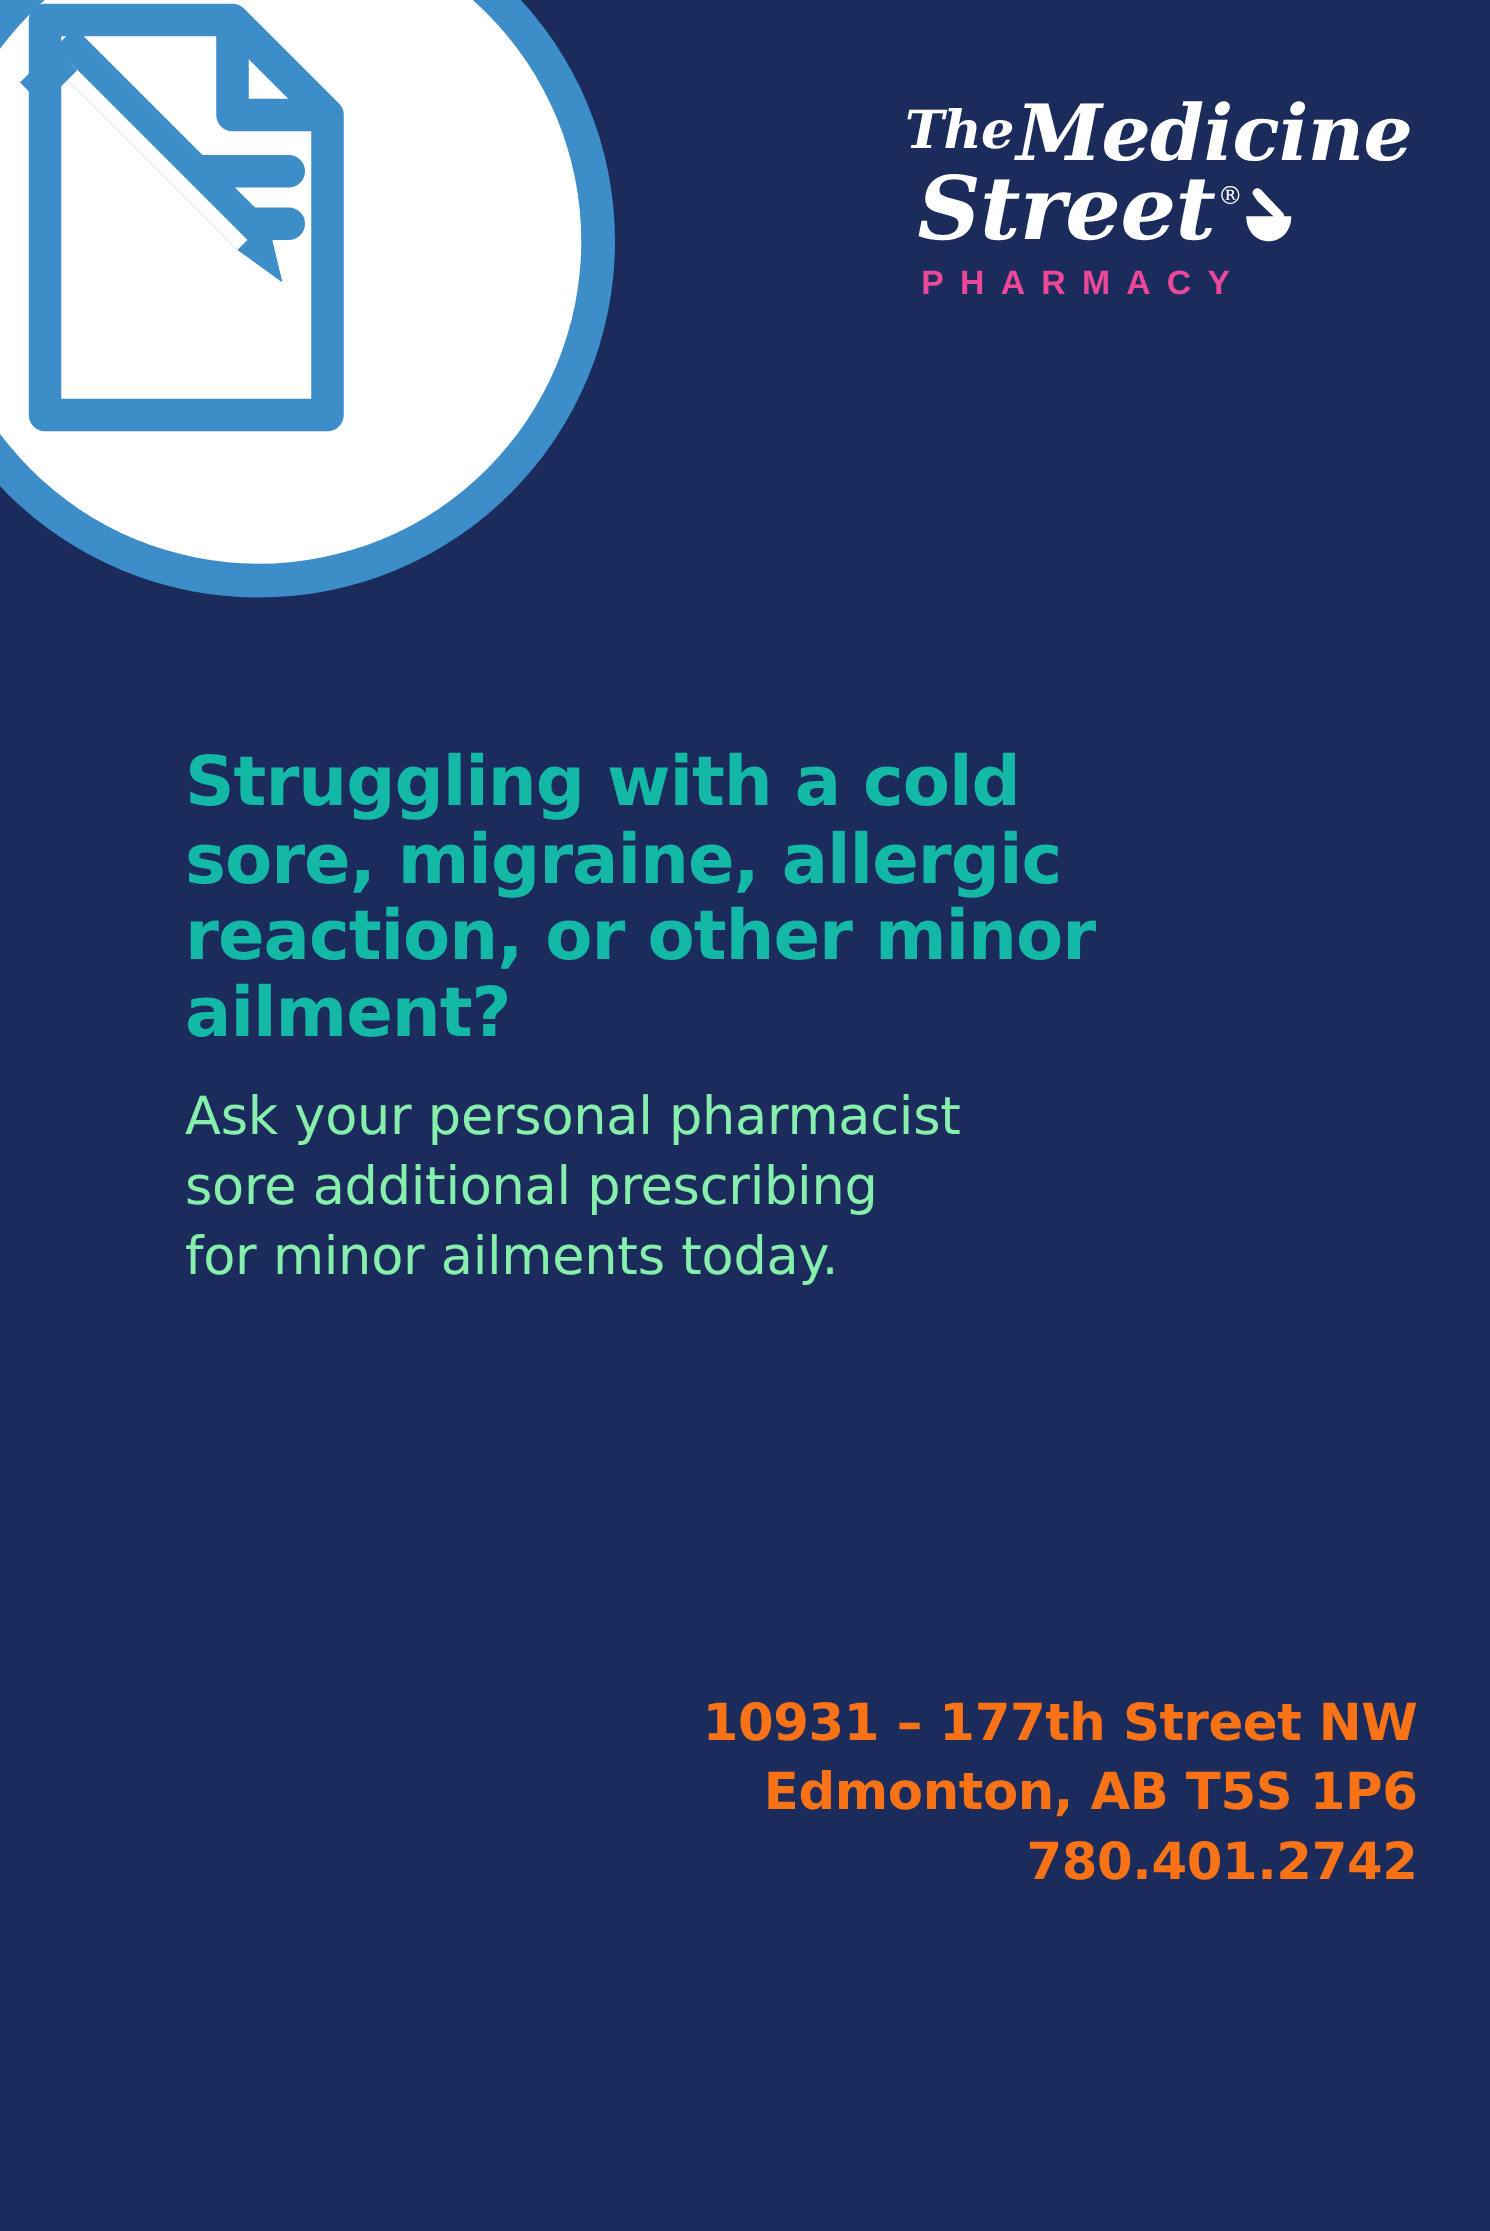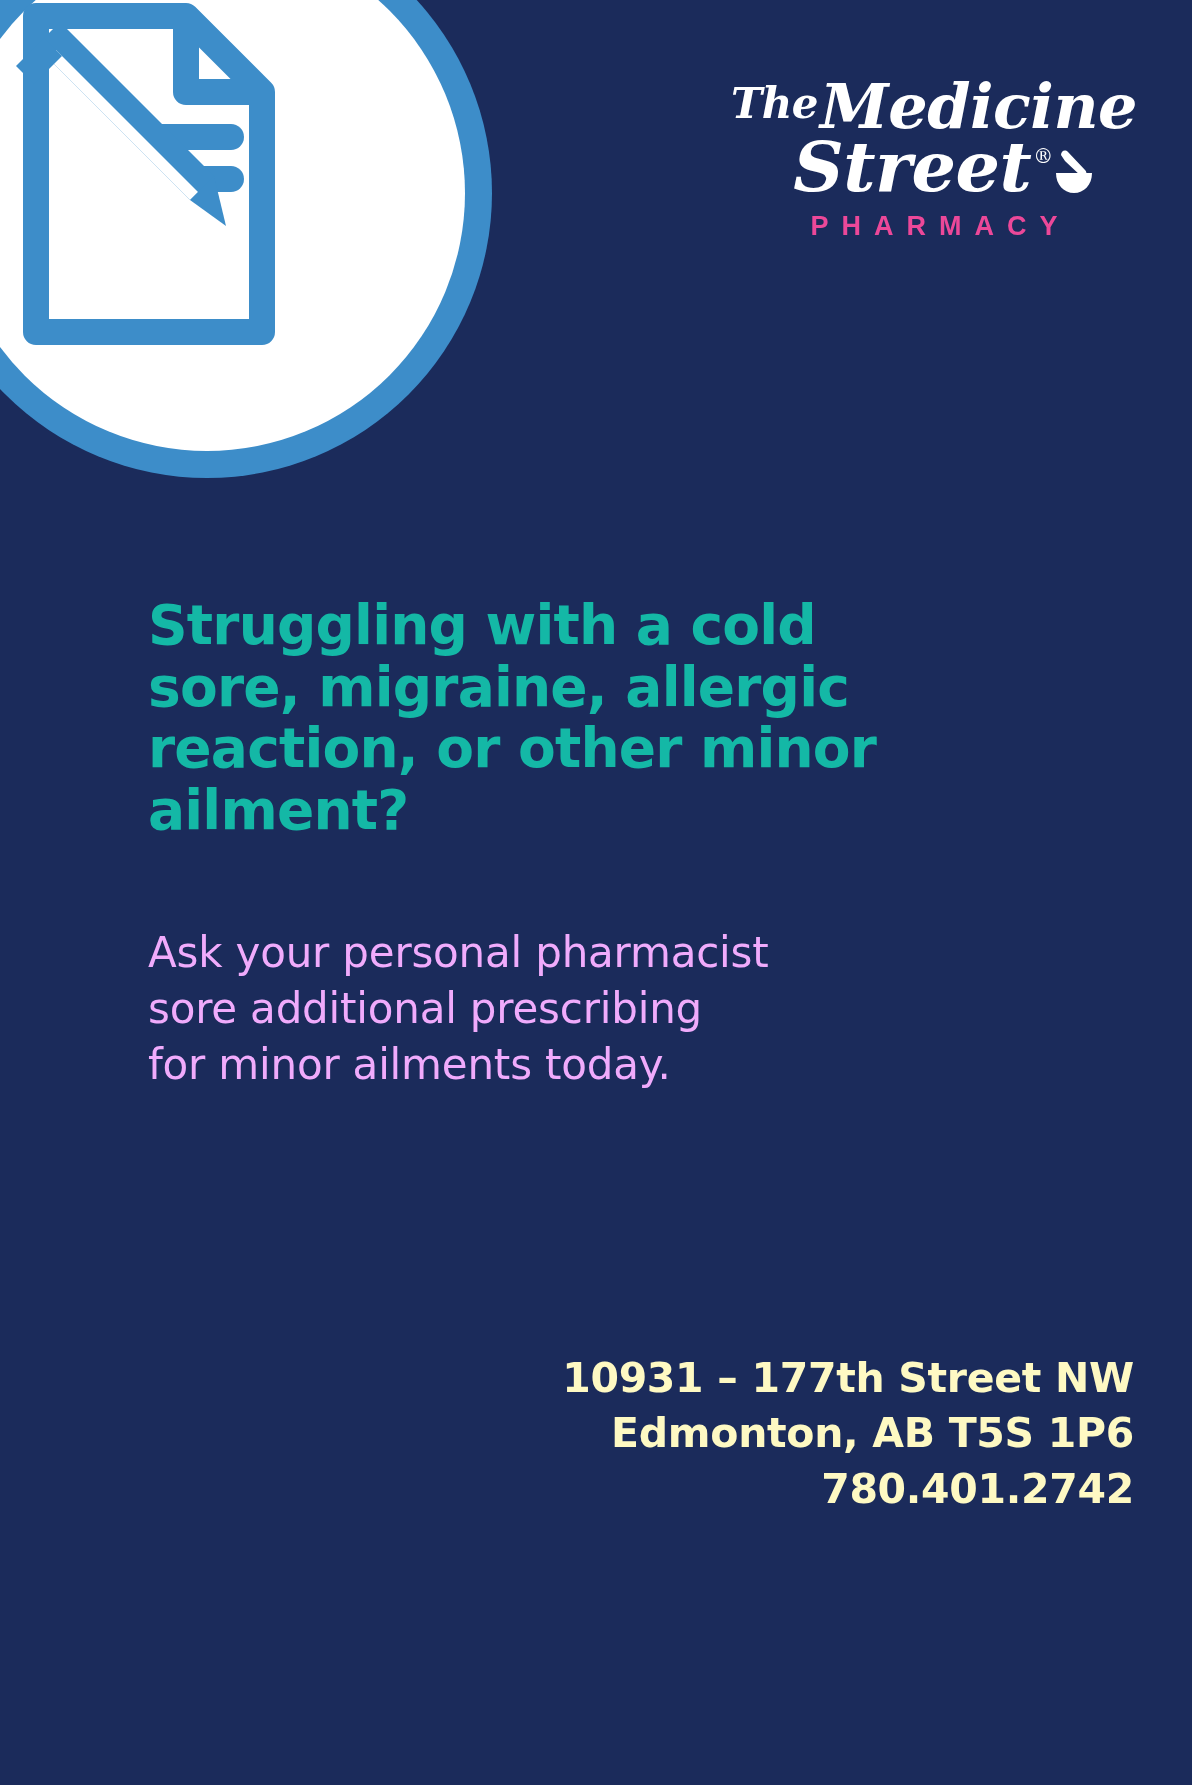--- a/index.html
+++ b/index.html
@@ -55,21 +55,21 @@
     width: 352px;
     height: 372px;
   }
 
   
   #logo {
     position: absolute;
     right: 48px;
     top: 78px;
     width: 420px;
-    text-align: center;
+    text-align: left;
     color: #ffffff;
   }
 
   #logo-script {
     position: relative;
     display: block;
     font-family: "DejaVu Serif", serif;
     font-style: italic;
     font-weight: 700;
     line-height: 0.92;
@@ -148,42 +148,42 @@
     margin-top: 56px;
     font-family: "DejaVu Sans", sans-serif;
     font-weight: 700;
     font-size: 52px;
     line-height: 1.1;
     color: #3d8dc9;
     letter-spacing: -0.6px;
   }
 
   #body-copy {
-    margin-top: 84px;
+    margin-top: 24px;
     font-family: "DejaVu Sans", sans-serif;
     font-weight: 400;
     font-size: 42px;
     line-height: 1.33;
-    color: #f0abfc;
+    color: #86efac;
     letter-spacing: -0.2px;
   }
 
   .body-line { display: block; }
 
   
   #address {
     position: absolute;
     right: 58px;
     bottom: 268px;
     text-align: right;
     font-family: "DejaVu Sans", sans-serif;
     font-weight: 700;
     font-size: 41px;
     line-height: 1.35;
-    color: #fef9c3;
+    color: #f97316;
     letter-spacing: -0.3px;
     margin-left: 32px;
   }
 
   .addr-line { display: block; white-space: nowrap; }
 </style>
 </head>
 <body>
 
 <div id="poster">

